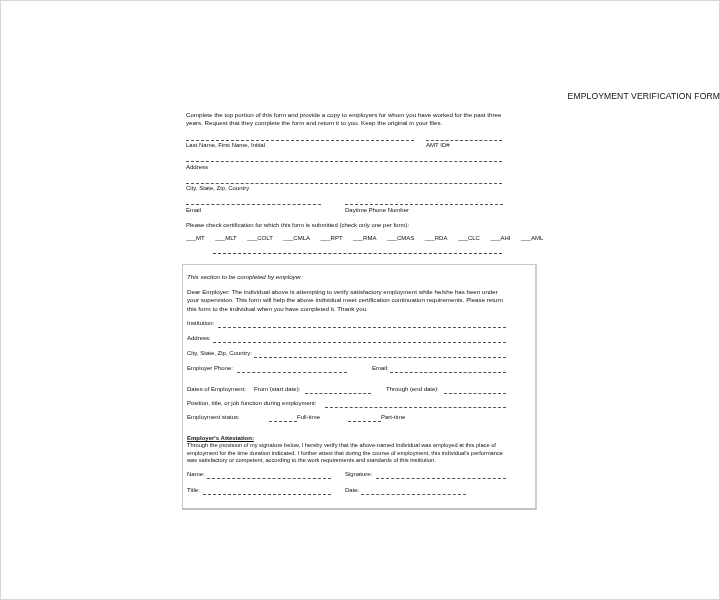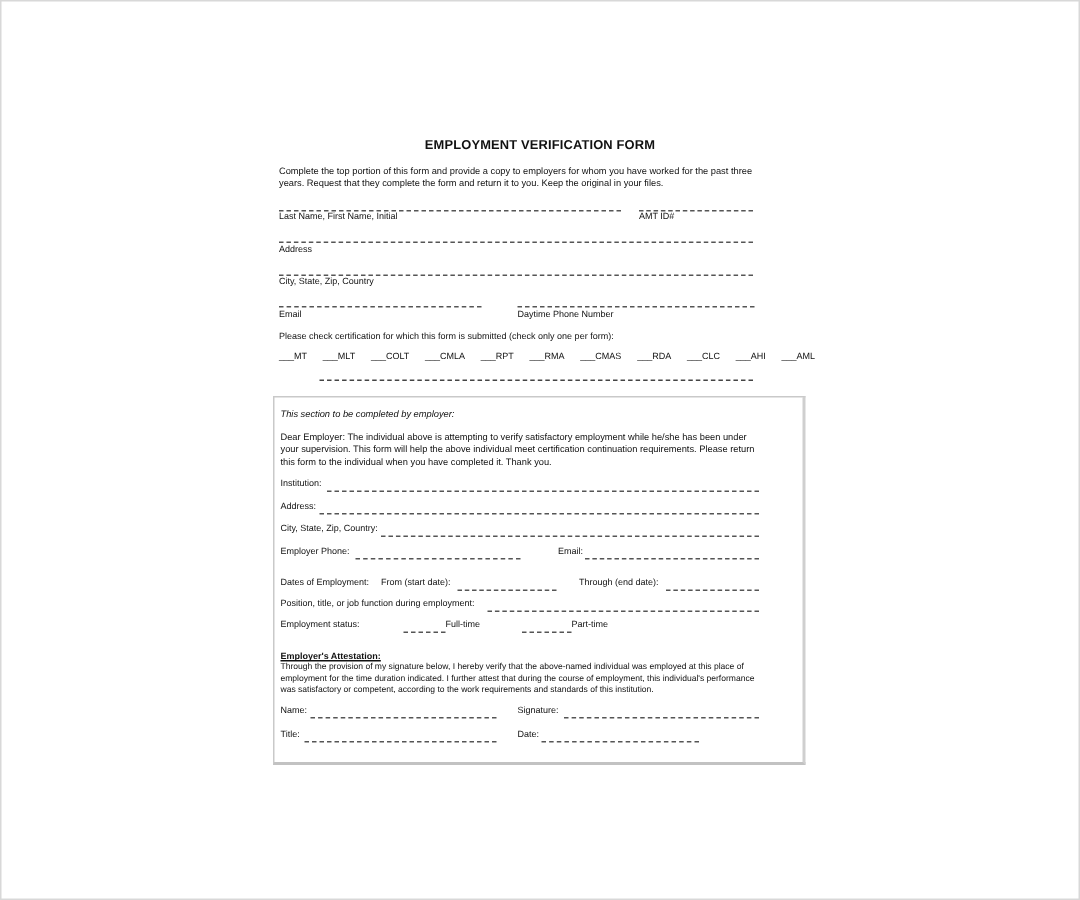--- a/index.html
+++ b/index.html
@@ -2,21 +2,21 @@
 <html><head>
   <meta charset="utf-8">
   <style>
     html, body { margin: 0; padding: 0; }
     body {
       width: 720px; height: 600px; background: #ffffff; position: relative; overflow: hidden;
       font-family: "Liberation Sans", sans-serif; color: #111;
     }
     .frame { position: absolute; left: 0; top: 0; width: 718px; height: 598px; border: 1px solid #d8d8d8; }
     .abs { position: absolute; white-space: nowrap; }
-    .title { left: 0; width: 720px; top: 91px; text-align: center; font-size: 8.6px; font-weight: bold; letter-spacing: 0.1px; }
+    .title { left: 0; width: 720px; top: 91px; text-align: right; font-size: 8.6px; font-weight: normal; letter-spacing: 0.1px; }
     .txt { font-size: 6.2px; line-height: 8.3px; }
     .intro { left: 186px; top: 111px; width: 340px; white-space: normal; }
     .line { position: absolute; border-top: 1px dashed #555; height: 0; }
     .lbl { position: absolute; font-size: 6px; white-space: nowrap; }
     .certs { position: absolute; left: 186px; top: 235px; font-size: 6px; display: flex; }
     .certs span { margin-right: 10.5px; }
     .sep { position: absolute; left: 213px; top: 253px; width: 289px; height: 0; border-top: 1.5px dashed #444; }
     .box {
       position: absolute; left: 182px; top: 264px; width: 352px; height: 243px;
       border: 1px solid #c9c9c9; border-bottom: 2px solid #c2c2c2; border-right: 2px solid #cfcfcf;

